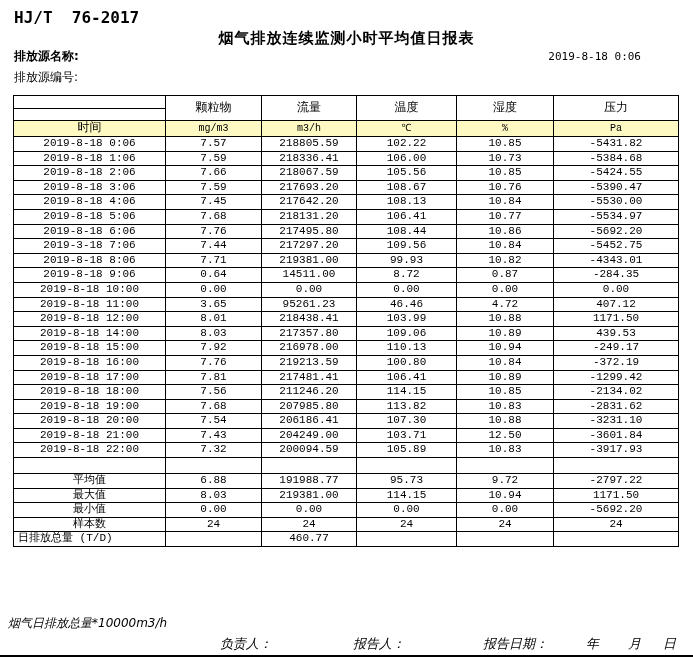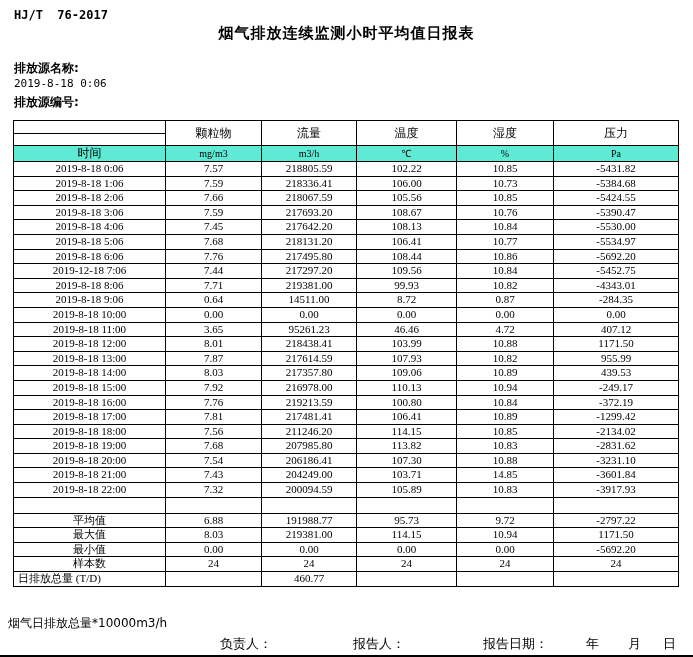--- a/index.html
+++ b/index.html
@@ -4,70 +4,70 @@
 <style>
   html, body {
     margin: 0; padding: 0;
     width: 693px; height: 657px;
     background: #ffffff; color: #000000;
     font-family: "DejaVu Sans", "Liberation Sans", sans-serif;
     overflow: hidden; position: relative;
   }
   .standard {
     margin: 8px 8px 0 14px;
-    font-size: 12px; font-weight: bold;
+    font-size: 16px; font-weight: bold;
     font-family: "DejaVu Sans Mono", monospace;
     white-space: pre;
   }
   .title {
     margin-top: 2px;
     text-align: center;
     font-size: 15px; font-weight: bold;
     letter-spacing: 1px;
   }
   .source-row {
-    margin: 17px 52px 0 14px;
+    margin: 0 52px 0 14px;
     display: flex; justify-content: space-between; align-items: baseline;
-    font-size: 12px; font-weight: bold; flex-direction: column;
+    font-size: 12px; font-weight: bold;
   }
   .report-dt {
     font-weight: normal; font-size: 11px;
     font-family: "DejaVu Sans Mono", monospace;
   }
   .source-row2 {
     margin: 4px 0 0 14px;
-    font-size: 12px; font-weight: bold;
+    font-size: 12px; font-weight: normal;
   }
   table.report {
     margin: 9px 0 0 13px;
     border-collapse: collapse;
     table-layout: fixed;
     width: 665px;
-    font-family: Liberation Serif, serif;
+    font-family: Liberation Mono, monospace;
   }
   table.report th, table.report td {
     border: 1px solid #000;
     padding: 0;
     text-align: center;
     font-weight: normal;
     font-size: 11px;
     height: 13.6px;
     line-height: 13.6px;
     overflow: hidden;
     white-space: nowrap;
   }
   tr.label-row th { height: 24px; line-height: 24px; font-size: 12px; }
   th.time-head-split { padding: 0; vertical-align: top; }
   th.time-head-split .split-top { height: 12px; border-bottom: 1px solid #000; }
-  tr.unit-row th { background: #5eead4; height: 15px; line-height: 15px; font-size: 10px; }
+  tr.unit-row th { background: #fef9c3; height: 15px; line-height: 15px; font-size: 10px; }
   tr.unit-row th.time-head { font-size: 12px; }
   tr.spacer-row td { height: 15px; }
   tbody.summary td.sum-label { font-size: 11px; }
   tbody.summary tr.sum-total td.sum-label { text-align: left; padding-left: 4px; }
-  .footer { position: absolute; left: 0; top: 608px; width: 693px; height: 49px; }
+  .footer { position: absolute; left: 0; top: 608px; width: 693px; height: 49px; font-style: italic; }
   .footer .note {
     position: absolute; left: 8px; top: 7px;
     font-size: 12px;
   }
   .footer .sig { position: absolute; top: 27px; font-size: 13px; }
   .sig-unit { left: 8px; }
   .sig-resp { left: 220px; }
   .sig-reporter { left: 353px; }
   .sig-date { left: 483px; }
   .sig-year { left: 586px; }
@@ -171,21 +171,21 @@
       </tr>
       <tr>
         <td>2019-8-18 6:06</td>
         <td>7.76</td>
         <td>217495.80</td>
         <td>108.44</td>
         <td>10.86</td>
         <td>-5692.20</td>
       </tr>
       <tr>
-        <td>2019-12-18 7:06</td>
+        <td>2019-3-18 7:06</td>
         <td>7.44</td>
         <td>217297.20</td>
         <td>109.56</td>
         <td>10.84</td>
         <td>-5452.75</td>
       </tr>
       <tr>
         <td>2019-8-18 8:06</td>
         <td>7.71</td>
         <td>219381.00</td>
@@ -219,28 +219,20 @@
       </tr>
       <tr>
         <td>2019-8-18 12:00</td>
         <td>8.01</td>
         <td>218438.41</td>
         <td>103.99</td>
         <td>10.88</td>
         <td>1171.50</td>
       </tr>
       <tr>
-        <td>2019-8-18 13:00</td>
-        <td>7.87</td>
-        <td>217614.59</td>
-        <td>107.93</td>
-        <td>10.82</td>
-        <td>955.99</td>
-      </tr>
-      <tr>
         <td>2019-8-18 14:00</td>
         <td>8.03</td>
         <td>217357.80</td>
         <td>109.06</td>
         <td>10.89</td>
         <td>439.53</td>
       </tr>
       <tr>
         <td>2019-8-18 15:00</td>
         <td>7.92</td>
@@ -287,21 +279,21 @@
         <td>206186.41</td>
         <td>107.30</td>
         <td>10.88</td>
         <td>-3231.10</td>
       </tr>
       <tr>
         <td>2019-8-18 21:00</td>
         <td>7.43</td>
         <td>204249.00</td>
         <td>103.71</td>
-        <td>14.85</td>
+        <td>12.50</td>
         <td>-3601.84</td>
       </tr>
       <tr>
         <td>2019-8-18 22:00</td>
         <td>7.32</td>
         <td>200094.59</td>
         <td>105.89</td>
         <td>10.83</td>
         <td>-3917.93</td>
       </tr>

